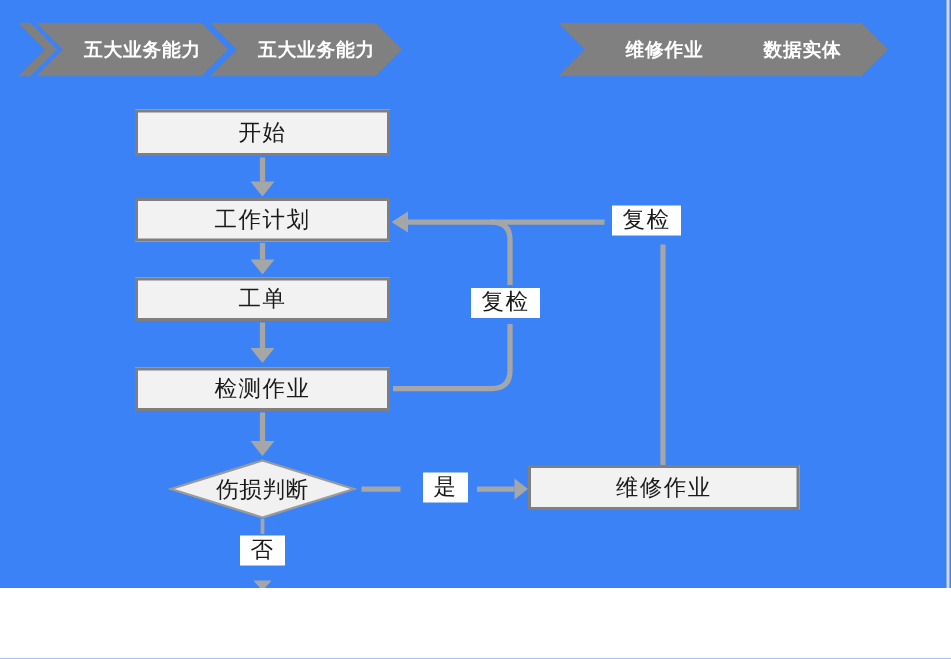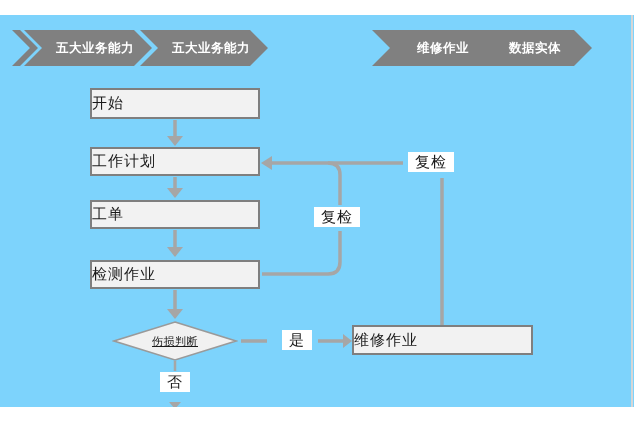--- a/index.html
+++ b/index.html
@@ -1,17 +1,17 @@
 <!DOCTYPE html>
 <html style="--c-nav-inactive: #808080; --c-nav-active: #2E75B6; --c-nav-text: #FFFFFF; --c-node-fill: #F2F2F2; --c-node-border: #7F7F7F; --c-line: #A6A6A6; --c-text: #1A1A1A;"><head>
 <meta charset="utf-8">
 <style>
   html,body{margin:0;padding:0;background:#fff;}
   body{font-family:"Liberation Sans","DejaVu Sans",sans-serif;}
-  .stage{position:relative;width:634px;height:392px;background:#7dd3fc;overflow:hidden;margin-top:15px;}
+  .stage{position:relative;width:634px;height:392px;background:#3b82f6;overflow:hidden;}
 
   
   .nav{position:absolute;left:0;top:15px;height:36px;width:634px;}
   .lead-chev{
     position:absolute;left:12px;top:0;width:26px;height:36px;
     background:var(--c-nav-inactive,#808080);
     clip-path:polygon(0% 0%,31% 0%,100% 50%,31% 100%,0% 100%,69% 50%);
   }
   .chev{
     position:absolute;top:0;width:128px;height:36px;
@@ -22,27 +22,27 @@
     color:var(--c-nav-text,#fff);font-size:12.5px;font-weight:bold;letter-spacing:.5px;
     cursor:pointer;
   }
   .chev.active{background:var(--c-nav-active,#2E75B6);}
 
   
   .node{
     position:absolute;box-sizing:border-box;
     background:var(--c-node-fill,#F2F2F2);
     border:2px solid var(--c-node-border,#7F7F7F);
-    display:flex;align-items:center;
+    display:flex;align-items:center;justify-content:center;
     font-size:15px;color:var(--c-text,#1A1A1A);letter-spacing:1px;
   }
   .diamond{position:absolute;display:flex;align-items:center;justify-content:center;}
   .diamond .dlabel{
     position:absolute;inset:0;display:flex;align-items:center;justify-content:center;
-    font-size:11px;color:var(--c-text,#1A1A1A);letter-spacing:.5px;text-decoration:underline;
+    font-size:15px;color:var(--c-text,#1A1A1A);letter-spacing:.5px;
   }
   .diamond svg polygon{fill:#F1F1F1;stroke:#9A9A9A;stroke-width:1.5;}
 
   
   svg.connectors{position:absolute;left:0;top:0;}
   .cline{stroke:var(--c-line,#A6A6A6);stroke-width:3.5;fill:none;}
   .cline.thin{stroke-width:2.5;}
   .chead{fill:var(--c-line,#A6A6A6);stroke:none;}
 
   

